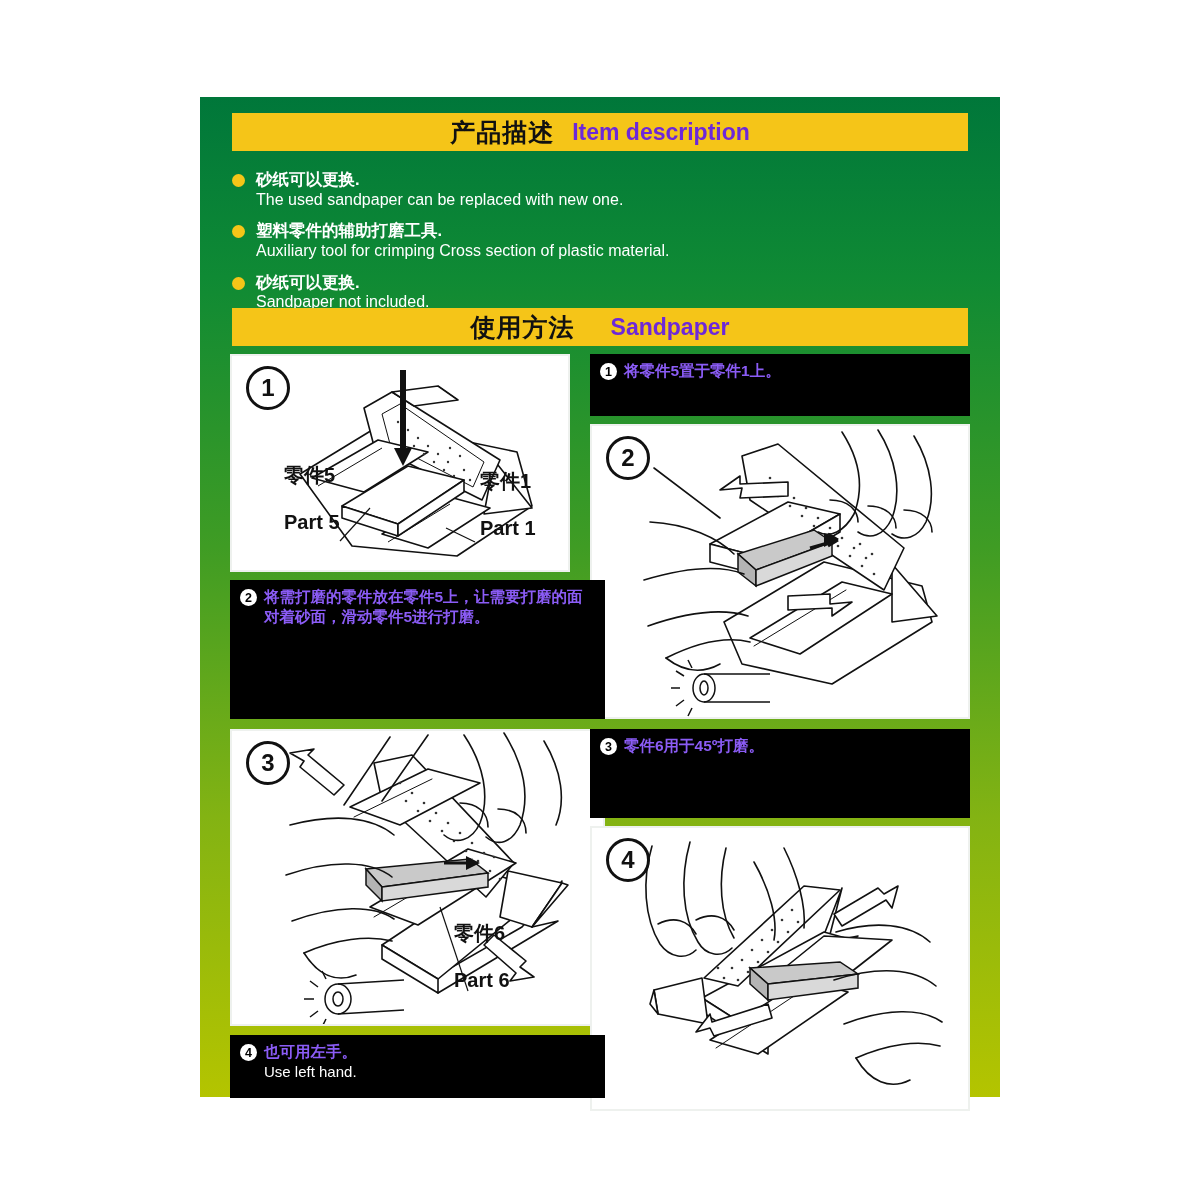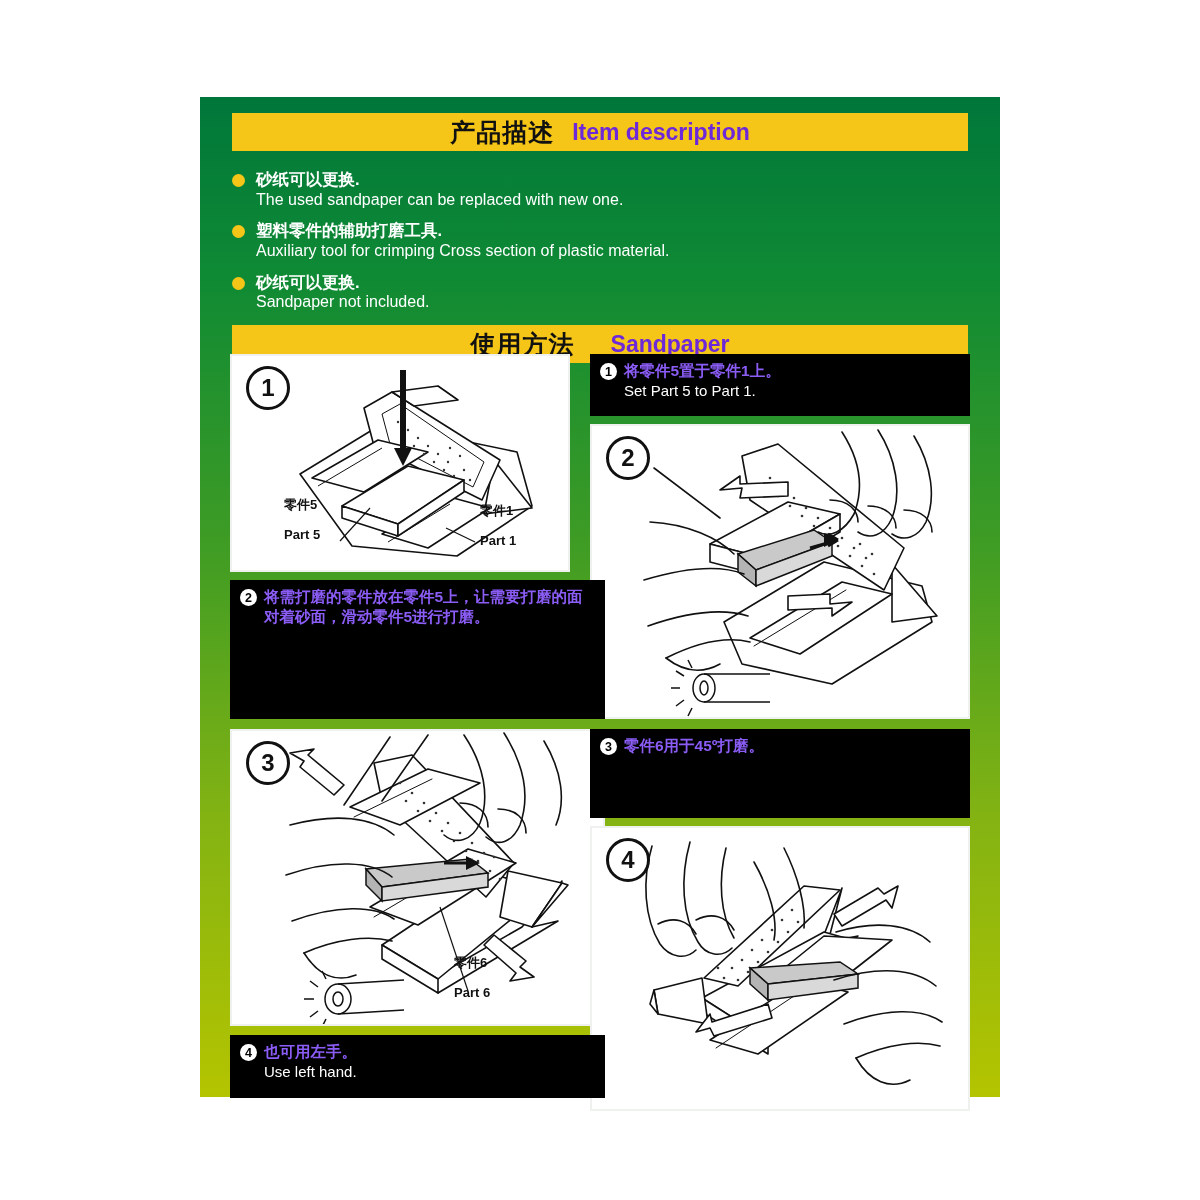--- a/index.html
+++ b/index.html
@@ -14,21 +14,21 @@
   
   .yellow-bar{
     position:absolute; left:32px; width:736px; height:38px;
     background:#f5c518; display:flex; align-items:center; justify-content:center;
     gap:18px;
   }
   .yellow-bar .cn{font-size:25px;font-weight:bold;color:#111;letter-spacing:1px;}
   .yellow-bar .en{font-size:23px;font-weight:bold;color:#6d28d9;}
 
   #bar-desc{top:16px;}
-  #bar-dir{top:228px;gap:36px;}
+  #bar-dir{top:211px;gap:36px;}
 
   
   #desc-list{position:absolute;left:30px;top:72px;width:740px;}
   .desc-item{position:relative;padding-left:26px;margin-bottom:10px;}
   .desc-item .dot{
     position:absolute;left:2px;top:5px;width:13px;height:13px;border-radius:50%;
     background:#f5c518;
   }
   .desc-item .cn{font-size:16.5px;font-weight:bold;color:#fff;line-height:1.25;}
   .desc-item .en{font-size:16px;color:#fff;line-height:1.3;}
@@ -61,21 +61,21 @@
   #panel4{left:390px; top:729px; width:380px; height:285px;}
   #cap4   {left:30px;  top:938px; width:375px; height:63px;}
 
   
   .stepcircle{
     position:absolute;left:14px;top:10px;width:38px;height:38px;border-radius:50%;
     border:3px solid #111;display:flex;align-items:center;justify-content:center;
     font-size:24px;font-weight:bold;color:#111;background:#fff;z-index:5;
   }
   .part-label{
-    position:absolute;font-size:13px;font-weight:bold;color:#111;line-height:1.18;z-index:5;
+    position:absolute;font-size:20px;font-weight:bold;color:#111;line-height:1.18;z-index:5;
     white-space:pre-line;
   }
   .panel svg{position:absolute;left:0;top:0;}
 </style>
 </head>
 <body>
 
 <div id="card">
 
   <div class="yellow-bar" id="bar-desc">
@@ -168,21 +168,20 @@
       <div>零件1</div>
       <div>Part 1</div>
     </div>
   </div>
 
   <div class="caption" id="cap1">
     <div class="row">
       <span class="cnum">1</span>
       <span class="cn">将零件5置于零件1上。</span>
     </div>
-    <div class="en">Set Part 5 to Part 1.</div>
   </div>
 
   <div class="panel" id="panel2">
     <div class="stepcircle">2</div>
     <svg width="380" height="295" viewBox="0 0 380 295">
       <g fill="#fff" stroke="#111" stroke-width="1.6" stroke-linejoin="round" stroke-linecap="round">
 
         <path d="M132 196 L232 136 L330 160 L340 196 L240 258 L150 238 Z"></path>
 
         <path d="M300 138 L345 190 L300 196 Z"></path>

